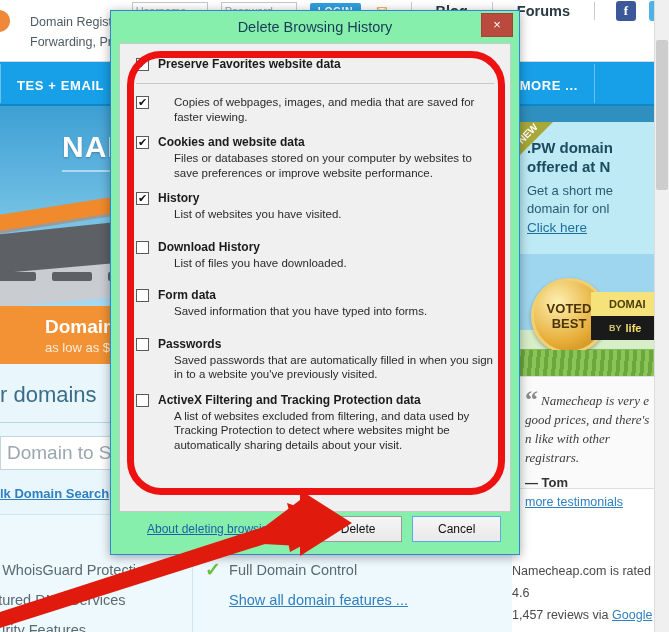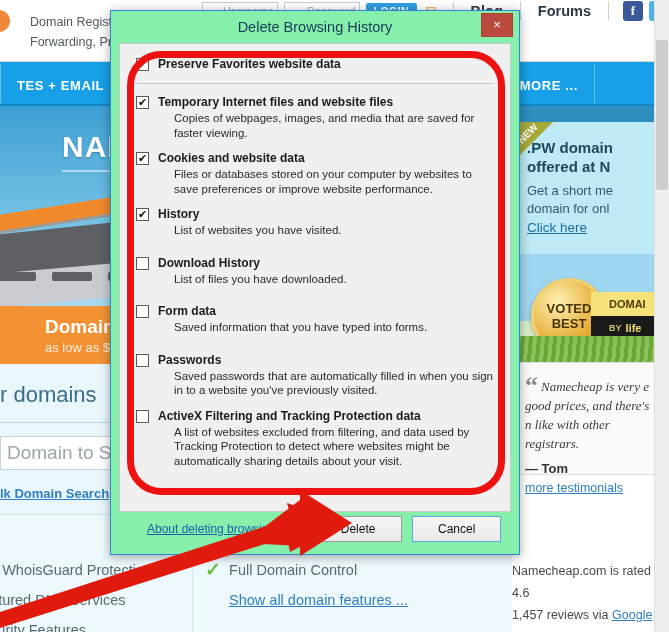--- a/index.html
+++ b/index.html
@@ -23,21 +23,21 @@
     position: absolute; left: 30px; top: 12px;
     font-size: 12.5px; color: #4d5a63; line-height: 20px;
   }
   .logo-dot {
     position: absolute; left: -12px; top: 10px;
     width: 22px; height: 22px; border-radius: 50%;
     background: #f0883a;
   }
   .util-row {
     position: absolute; right: 0; top: 0; height: 22px;
-    display: flex; align-items: center; gap: 0px; text-align: right;
+    display: flex; align-items: center; gap: 7px;
   }
   .util-field {
     width: 76px; height: 18px; margin-right: 6px;
     border: 1px solid #c3c9cd; background: #fff;
     font-size: 11px; color: #9aa3a9; padding: 0 3px; line-height: 17px;
   }
   .login-btn {
     background: #2f9fe0; color: #ffffff; font-weight: bold;
     font-size: 10.5px; padding: 2px 8px; border-radius: 2px;
     letter-spacing: .4px;
@@ -188,21 +188,21 @@
   }
   .promo-corner span {
     position: absolute; left: 3px; top: -34px; font-size: 10px; color: #fff;
     font-weight: bold; transform: rotate(-45deg);
   }
   .promo h4 { font-size: 15px; color: #1e4a5e; font-weight: bold; line-height: 19px; }
   .promo p { font-size: 13px; color: #2b5a6e; line-height: 18px; margin-top: 6px; }
   .promo a { font-size: 13.5px; color: #1f6f9e; text-decoration: underline; }
 
   .badge-area {
-    position: relative; height: 108px;
+    position: relative; height: 122px;
     background: linear-gradient(#9fd6ef 0 62%, #d8eec8 62% 78%, #86bd5c 78% 100%);
     overflow: hidden;
   }
   .medal {
     position: absolute; left: 18px; top: 24px; width: 76px; height: 76px;
     border-radius: 50%;
     background: radial-gradient(circle at 34% 30%, #fdf0b0, #e5ab34 62%, #b8801d 100%);
     border: 3px solid #f2d070;
     display: flex; flex-direction: column; align-items: center; justify-content: center;
     box-shadow: 0 2px 4px rgba(0,0,0,.3);
@@ -482,21 +482,20 @@
     <div class="dlg-body">
 
       <div class="opt">
         <span class="box">✔</span>
         <div class="ttl">Preserve Favorites website data</div>
       </div>
       <div class="opt-sep"></div>
 
       <div class="opt">
         <span class="box">✔</span>
-        <div class="ttl">Temporary Internet files and website files</div>
         <div class="desc">Copies of webpages, images, and media that are saved for faster viewing.</div>
       </div>
 
       <div class="opt">
         <span class="box">✔</span>
         <div class="ttl">Cookies and website data</div>
         <div class="desc">Files or databases stored on your computer by websites to save preferences or improve website performance.</div>
       </div>
 
       <div class="opt">

